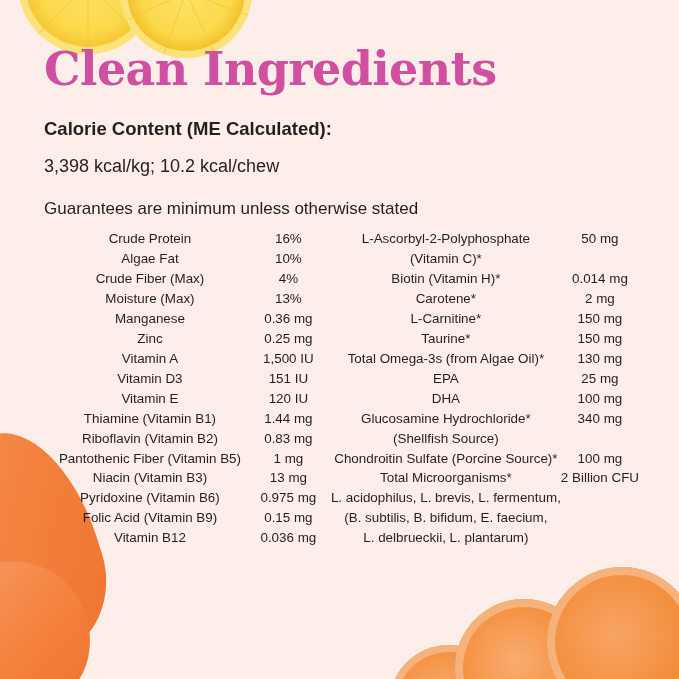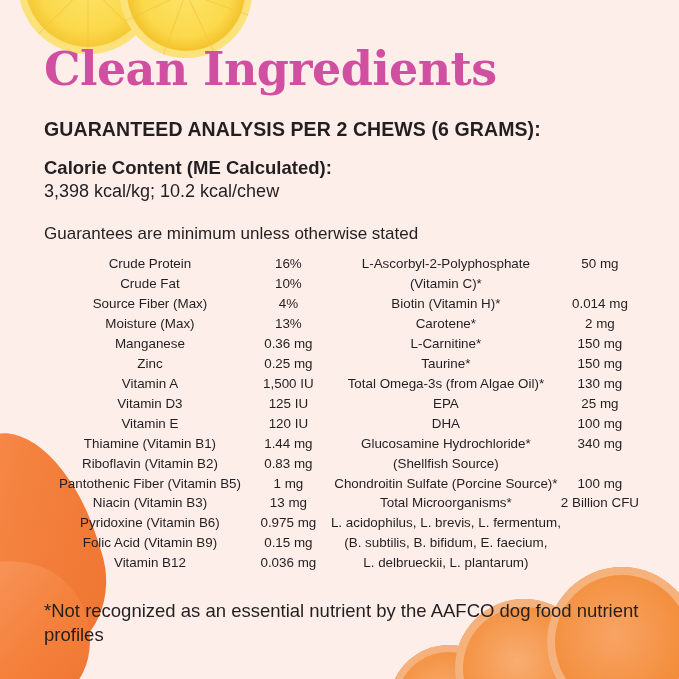--- a/index.html
+++ b/index.html
@@ -107,21 +107,21 @@
     color: #231f20;
   }
 
   .cal-heading {
     font-size: 18.5px;
     font-weight: bold;
     margin: 0 0 2px 0;
   }
   .cal-value {
     font-size: 18px;
-    margin: 2px 0 22px 0;
+    margin: 16px 0 22px 0;
   }
 
   .guarantee-note {
     font-size: 17px;
     margin: 0 0 10px 0;
   }
 
   .columns {
     display: flex;
     gap: 10px;
@@ -170,62 +170,61 @@
 <div class="deco carrot"></div>
 <div class="deco carrot-2"></div>
 <div class="deco sp-3"></div>
 <div class="deco sp-2"></div>
 <div class="deco sp-1"></div>
 
 <div class="content">
 
   <h1 class="title">Clean Ingredients</h1>
 
-  <div class="ga-heading">GUARANTEED ANALYSIS PER 2 CHEWS (6 GRAMS):</div>
 
   <div class="cal-heading">Calorie Content (ME Calculated):</div>
   <div class="cal-value">3,398 kcal/kg; 10.2 kcal/chew</div>
 
   <div class="guarantee-note">Guarantees are minimum unless otherwise stated</div>
 
   <div class="columns">
     <div class="col col-left">
       <table class="nutrients">
         <tbody id="left-body">
             <tr>
               <td class="name">Crude Protein</td>
               <td class="amt">16%</td>
             </tr>
             <tr>
-              <td class="name">Crude Fat</td>
+              <td class="name">Algae Fat</td>
               <td class="amt">10%</td>
             </tr>
             <tr>
-              <td class="name">Source Fiber (Max)</td>
+              <td class="name">Crude Fiber (Max)</td>
               <td class="amt">4%</td>
             </tr>
             <tr>
               <td class="name">Moisture (Max)</td>
               <td class="amt">13%</td>
             </tr>
             <tr>
               <td class="name">Manganese</td>
               <td class="amt">0.36 mg</td>
             </tr>
             <tr>
               <td class="name">Zinc</td>
               <td class="amt">0.25 mg</td>
             </tr>
             <tr>
               <td class="name">Vitamin A</td>
               <td class="amt">1,500 IU</td>
             </tr>
             <tr>
               <td class="name">Vitamin D3</td>
-              <td class="amt">125 IU</td>
+              <td class="amt">151 IU</td>
             </tr>
             <tr>
               <td class="name">Vitamin E</td>
               <td class="amt">120 IU</td>
             </tr>
             <tr>
               <td class="name">Thiamine (Vitamin B1)</td>
               <td class="amt">1.44 mg</td>
             </tr>
             <tr>
@@ -320,14 +319,13 @@
             </tr>
             <tr>
               <td class="name">L. delbrueckii,  L. plantarum)</td>
               <td class="amt"></td>
             </tr>
           </tbody>
       </table>
     </div>
   </div>
 
-  <div class="footnote">*Not recognized as an essential nutrient by the AAFCO dog food nutrient profiles</div>
 </div>
 
 </body></html>

